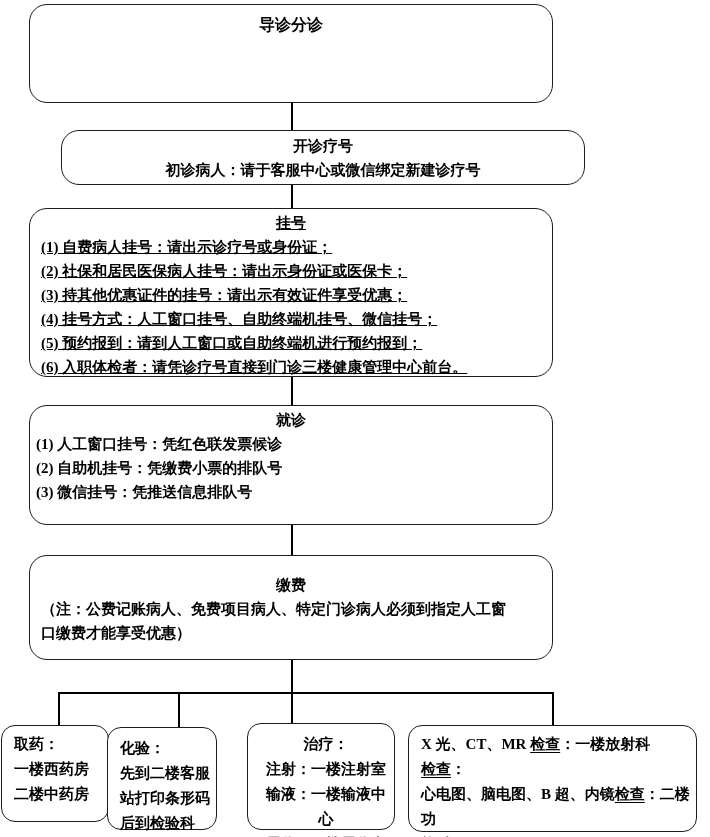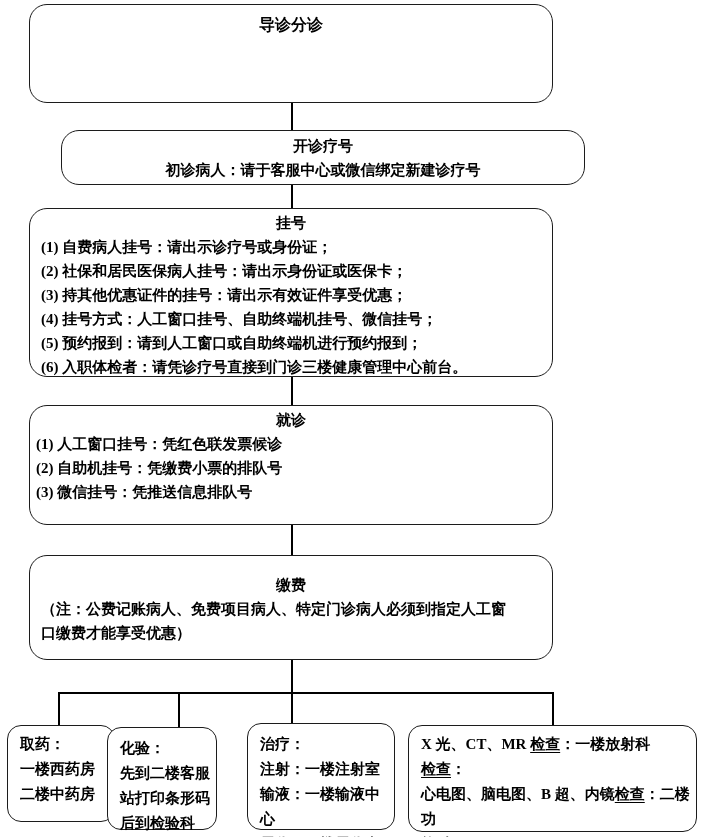--- a/index.html
+++ b/index.html
@@ -34,21 +34,21 @@
 
   <div class="line vline" style="left:291px; top:103px; height:27px;"></div>
 
   <div class="flow-box box-title" style="left:29px; top:130px; width:524px; height:55px; padding-top:3px;margin-left:32px;">
     <div>开诊疗号</div>
     <div>初诊病人：请于客服中心或微信绑定新建诊疗号</div>
   </div>
 
   <div class="line vline" style="left:291px; top:185px; height:23px;"></div>
 
-  <div class="flow-box" style="left:29px; top:208px; width:524px; height:169px; padding-top:2px;">
+  <div class="flow-box" style="left:29px; top:208px; width:524px; height:169px; padding-top:2px;text-decoration:underline;">
     <div class="box-title">挂号</div>
     <div class="left-pad">(1) 自费病人挂号：请出示诊疗号或身份证；</div>
     <div class="left-pad">(2) 社保和居民医保病人挂号：请出示身份证或医保卡；</div>
     <div class="left-pad">(3) 持其他优惠证件的挂号：请出示有效证件享受优惠；</div>
     <div class="left-pad">(4) 挂号方式：人工窗口挂号、自助终端机挂号、微信挂号；</div>
     <div class="left-pad">(5) 预约报到：请到人工窗口或自助终端机进行预约报到；</div>
     <div class="left-pad">(6) 入职体检者：请凭诊疗号直接到门诊三楼健康管理中心前台。</div>
   </div>
 
   <div class="line vline" style="left:291px; top:377px; height:28px;"></div>
@@ -67,34 +67,34 @@
     <div class="left-pad">（注：公费记账病人、免费项目病人、特定门诊病人必须到指定人工窗</div>
     <div class="left-pad">口缴费才能享受优惠）</div>
   </div>
 
   <div class="line vline" style="left:291px; top:660px; height:63px;"></div>
   <div class="line hline" style="left:58px; top:692px; width:495px;"></div>
   <div class="line vline" style="left:58px; top:692px; height:33px;"></div>
   <div class="line vline" style="left:178px; top:692px; height:35px;"></div>
   <div class="line vline" style="left:552px; top:692px; height:33px;"></div>
 
-  <div class="flow-box small-box" style="left:7px; top:725px; width:108px; height:97px; padding:6px 4px 0 12px;">
+  <div class="flow-box small-box" style="left:1px; top:725px; width:108px; height:97px; padding:6px 4px 0 12px;">
     <div>取药：</div>
     <div>一楼西药房</div>
     <div>二楼中药房</div>
   </div>
 
   <div class="flow-box small-box" style="left:107px; top:727px; width:110px; height:103px; padding:8px 2px 4px 12px;">
     <div>化验：</div>
     <div>先到二楼客服</div>
     <div>站打印条形码</div>
     <div>后到检验科</div>
   </div>
 
-  <div class="flow-box small-box" style="left:247px; top:723px; width:148px; height:107px; padding:8px 2px 0 12px;">
+  <div class="flow-box small-box" style="left:247px; top:723px; width:148px; height:107px; padding:8px 2px 0 12px;text-align:center;">
     <div>治疗：</div>
     <div>注射：一楼注射室</div>
     <div>输液：一楼输液中心</div>
     <div>雾化：一楼雾化中心</div>
   </div>
 
   <div class="flow-box small-box" style="left:408px; top:725px; width:289px; height:107px; padding:6px 6px 0 12px;">
     <div><span>X 光、CT、MR </span><span class="ul">检查</span><span>：一楼放射科</span></div>
     <div><span class="ul">检查</span><span>：</span></div>
     <div><span>心电图、脑电图、B 超、内镜</span><span class="ul">检查</span><span>：二楼功</span></div>

